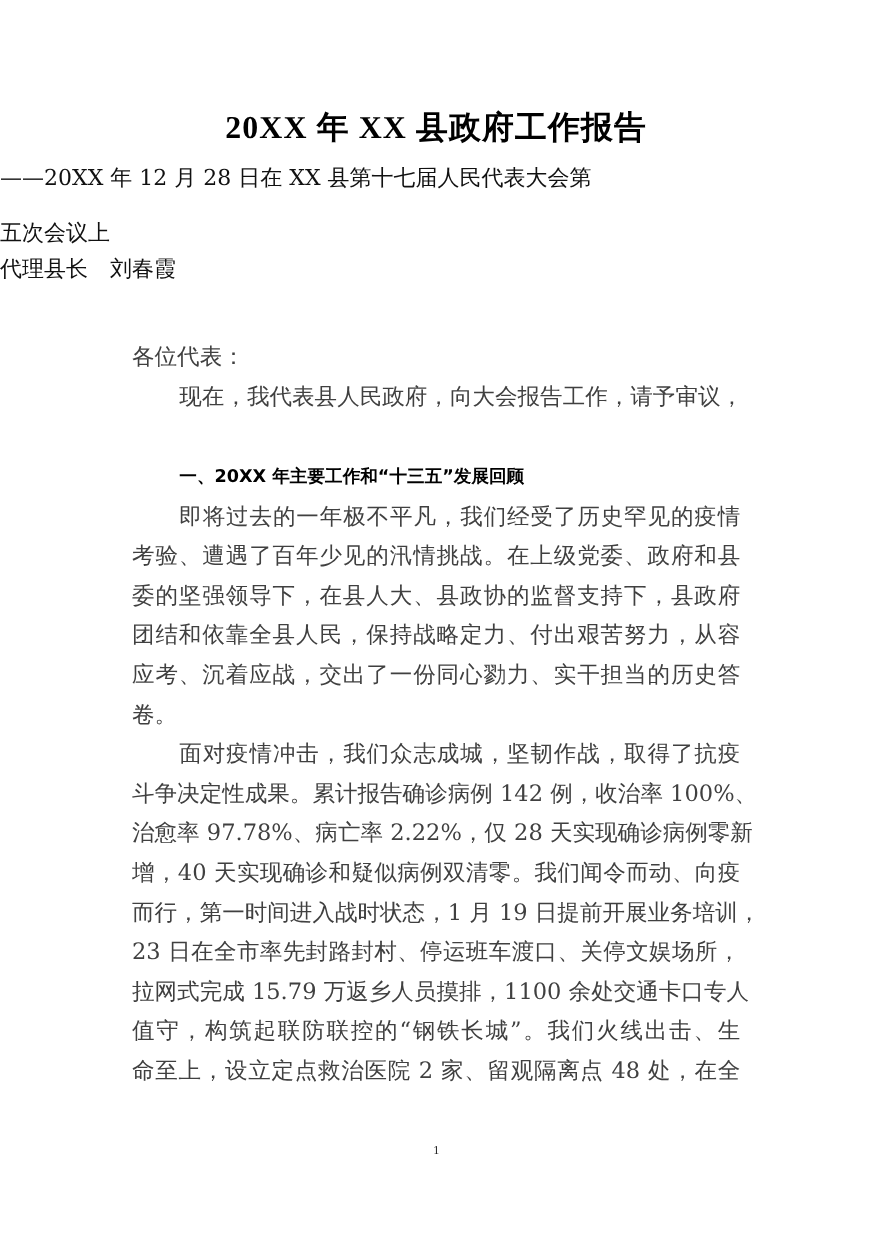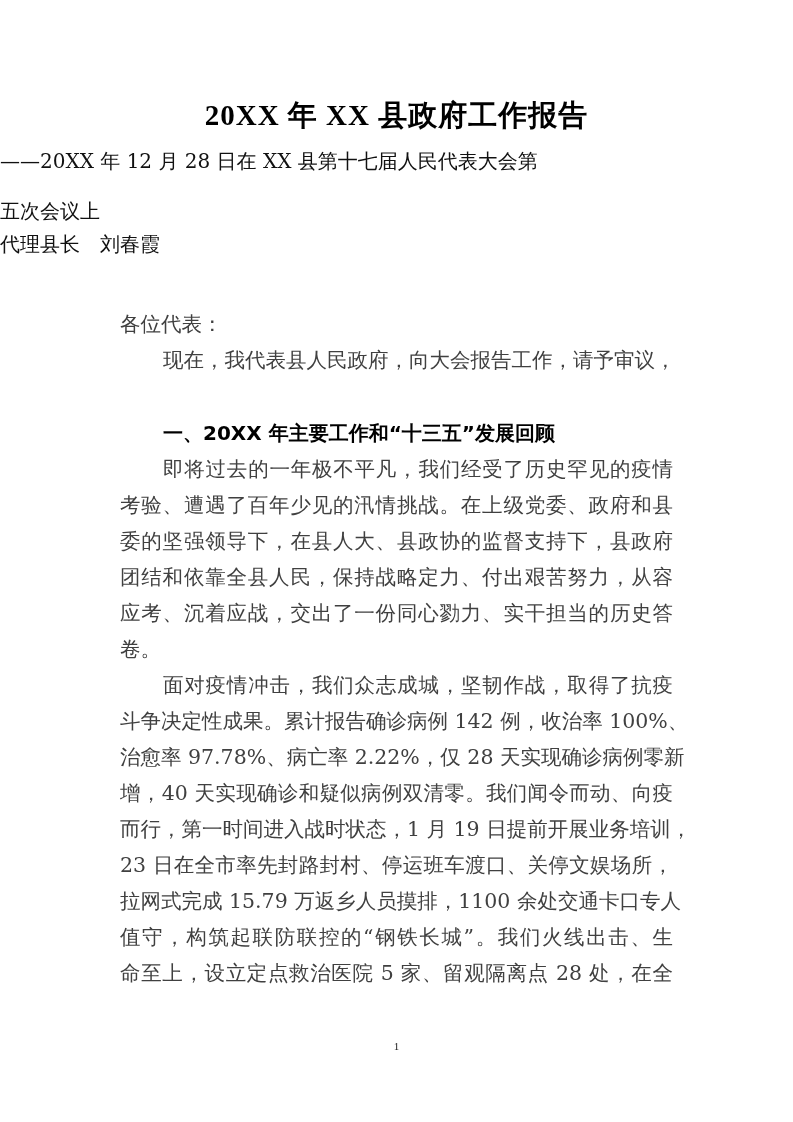--- a/index.html
+++ b/index.html
@@ -9,21 +9,21 @@
     .title { position: absolute; left: 0; width: 793px; top: 96px; text-align: center;
       font-family: "Liberation Serif", "DejaVu Serif", serif; font-weight: bold; font-size: 29px;
       letter-spacing: 1px; color: #000; }
     .center-line { position: absolute; left: 0; width: 793px; 
       font-size: 20px; color: #111; }
     .line { position: absolute; left: 120px; width: 553px; font-size: 20.5px; height: 28px;
       line-height: 28px; white-space: nowrap; color: #404040; }
     .line.just { text-align: justify; text-align-last: justify; }
     .line.indent { left: 163px; width: 510px; }
     .heading { position: absolute; left: 163px; font-family: "DejaVu Sans", "Liberation Sans", sans-serif;
-      font-weight: bold; font-size: 20px; color: #000; line-height: 28px; }
+      font-weight: bold; font-size: 16px; color: #000; line-height: 28px; }
     .pagenum { position: absolute; left: 0; width: 793px; top: 1040px; text-align: center;
       font-size: 11px; color: #222; font-family: "Liberation Serif", serif; }
   </style>
 </head>
 <body>
 
 <div class="page">
   <div class="title">20XX 年 XX 县政府工作报告</div>
   <div class="center-line" style="top:148px;">——20XX 年 12 月 28 日在 XX 县第十七届人民代表大会第</div>
   <div class="center-line" style="top:198px;">五次会议上</div>
@@ -43,16 +43,16 @@
   <div class="line" style="top:635px;">卷。</div>
 
   <div class="line indent just" style="top:671px;">面对疫情冲击，我们众志成城，坚韧作战，取得了抗疫</div>
   <div class="line just" style="top:707px;">斗争决定性成果。累计报告确诊病例 142 例，收治率 100%、</div>
   <div class="line just" style="top:743px;">治愈率 97.78%、病亡率 2.22%，仅 28 天实现确诊病例零新</div>
   <div class="line just" style="top:779px;">增，40 天实现确诊和疑似病例双清零。我们闻令而动、向疫</div>
   <div class="line just" style="top:815px;">而行，第一时间进入战时状态，1 月 19 日提前开展业务培训，</div>
   <div class="line just" style="top:851px;">23 日在全市率先封路封村、停运班车渡口、关停文娱场所，</div>
   <div class="line just" style="top:887px;">拉网式完成 15.79 万返乡人员摸排，1100 余处交通卡口专人</div>
   <div class="line just" style="top:923px;">值守，构筑起联防联控的“钢铁长城”。我们火线出击、生</div>
-  <div class="line just" style="top:959px;">命至上，设立定点救治医院 5 家、留观隔离点 28 处，在全</div>
+  <div class="line just" style="top:959px;">命至上，设立定点救治医院 2 家、留观隔离点 48 处，在全</div>
 
   <div class="pagenum">1</div>
 </div>
 
 </body></html>

